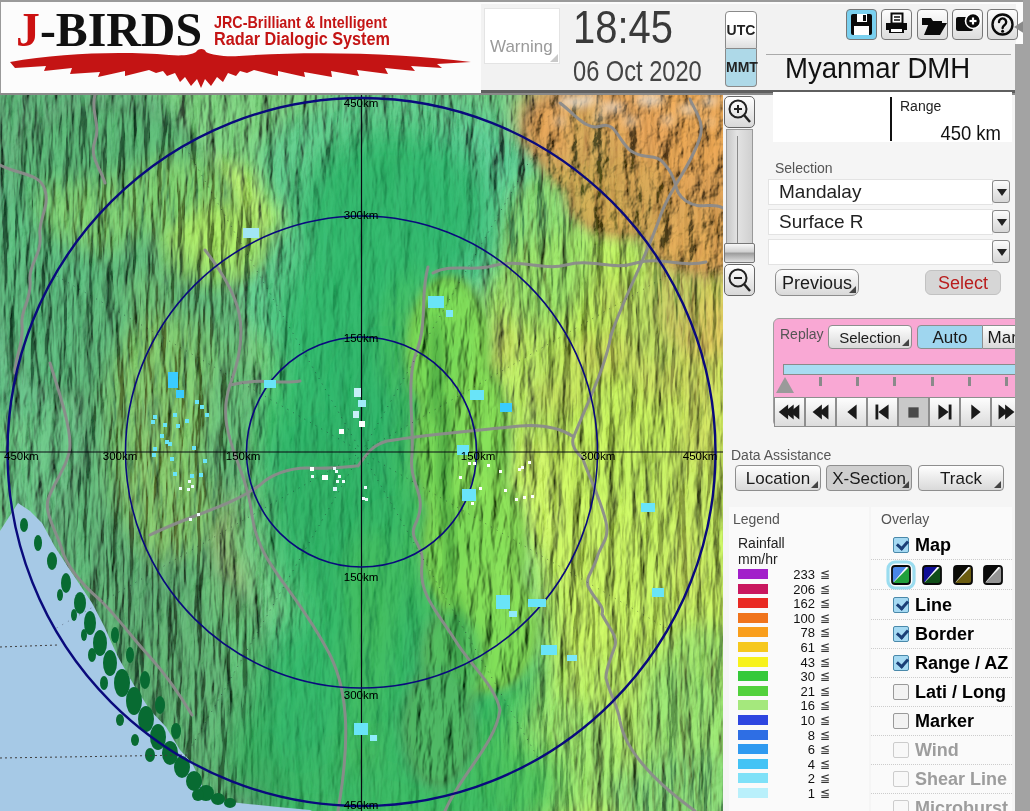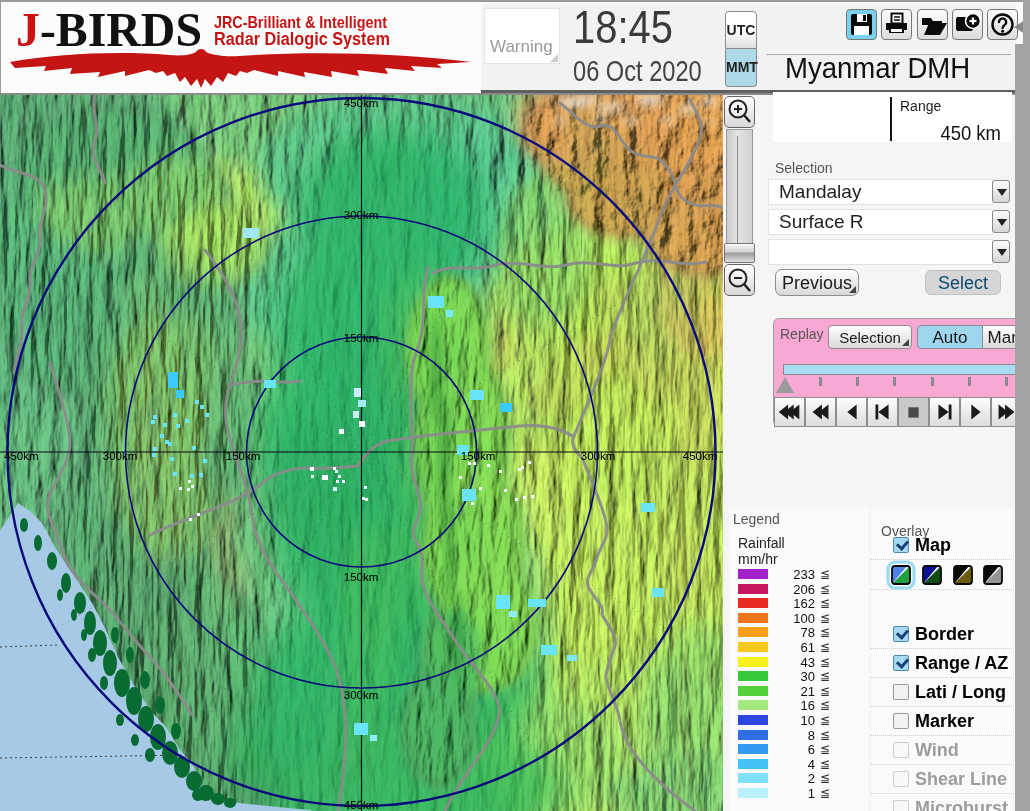--- a/index.html
+++ b/index.html
@@ -55,21 +55,21 @@
 .ddbtn { position:absolute; left:269px; width:18px; height:23px; border:1px solid #888; border-radius:3px;
   background:linear-gradient(#fcfcfc,#d6d6d6); }
 .ddbtn:after { content:""; position:absolute; left:4px; top:8px; border-left:5px solid transparent;
   border-right:5px solid transparent; border-top:7px solid #222; }
 .btn { position:absolute; border:1px solid #8e8e8e; border-radius:4px;
   background:linear-gradient(#fefefe,#d9d9d9); color:#1a1a1a; text-align:center; }
 .corner:after { content:""; position:absolute; right:2px; bottom:2px;
   border-left:7px solid transparent; border-bottom:7px solid #444; }
 #prevbtn { left:52px; top:174px; width:84px; height:27px; font-size:18px; line-height:26px; border-radius:7px; }
 #selbtn { left:202px; top:175px; width:76px; height:25px; font-size:18px; line-height:24px;
-  background:#d6d6d6; color:#0c4a6e; border-color:#c2c2c2; border-radius:6px; }
+  background:#d6d6d6; color:#b91c1c; border-color:#c2c2c2; border-radius:6px; }
 #replaybox { position:absolute; left:6px; top:223px; width:283px; height:109px;
   border:1px solid #9f9f9f; border-radius:6px; background:#f9a8d4;margin-left:44px; }
 #dabox { position:absolute; left:0px; top:352px; width:292px; height:60px; }
 .dabtn { top:18px; width:86px; height:26px; font-size:17px; line-height:25px; }
 
 #sltrack { position:absolute; left:9px; top:45px; width:260px; height:11px; background:#a8dcf2;
   border:1px solid #8a8a8a; }
 #slcirc { position:absolute; left:261px; top:40px; width:17px; height:19px; border:1.5px solid #556;
   border-radius:50%; background:rgba(255,255,255,0.25); }
 #slcirc:after { content:""; position:absolute; left:7px; top:-2px; width:1.5px; height:20px; background:#556; }
@@ -610,20 +610,26 @@
             </g>
           </svg></div>
         <div class="pbtn" style="left:248px;"><svg width="29" height="28" viewBox="0 0 31 30">
             <g fill="#1a1a1a">
               <polygon points="4,7 4,23 14,15"></polygon>
               <polygon points="10,7 10,23 20,15"></polygon>
               <polygon points="16,7 16,23 26,15"></polygon>
             </g>
           </svg></div>
     </div>
+    <div id="dabox">
+      <div class="plabel" style="left:8px; top:0px;">Data Assistance</div>
+      <div class="btn corner dabtn" style="left:12px;">Location</div>
+      <div class="btn corner dabtn" style="left:103px; background:#cfcfcf;">X-Section</div>
+      <div class="btn corner dabtn" style="left:195px;">Track</div>
+    </div>
     <div id="legend">
       <div class="plabel" style="left:4px; top:4px;">Legend</div>
       <div style="position:absolute; left:9px; top:28px; font-size:14px; color:#222;">Rainfall<br>mm/hr</div>
       <div class="lbar" style="top:62px;background:#a21fca;"></div>
       <div class="lval" style="top:60px;">233</div>
       <div class="lle" style="top:60px;">≦</div>
       <div class="lbar" style="top:77px;background:#c9175f;"></div>
       <div class="lval" style="top:75px;">206</div>
       <div class="lle" style="top:75px;">≦</div>
       <div class="lbar" style="top:91px;background:#e92a23;"></div>
@@ -663,21 +669,21 @@
       <div class="lval" style="top:250px;">4</div>
       <div class="lle" style="top:250px;">≦</div>
       <div class="lbar" style="top:266px;background:#7fe1f8;"></div>
       <div class="lval" style="top:264px;">2</div>
       <div class="lle" style="top:264px;">≦</div>
       <div class="lbar" style="top:281px;background:#b9f0fb;"></div>
       <div class="lval" style="top:279px;">1</div>
       <div class="lle" style="top:279px;">≦</div>
     </div>
     <div id="overlay">
-      <div class="plabel" style="left:10px; top:16px;">Overlay</div>
+      <div class="plabel" style="left:10px; top:4px;">Overlay</div>
       <div class="ovrow" style="top:24px;">
           <div class="cb cbc"></div>
           <div class="ovtxt">Map</div>
         </div>
       <div class="ovrow" style="top:53px;height:30px;border-bottom:1px dotted #ccc;">
           <svg width="141" height="30" style="position:absolute;left:0;top:0;">
             <rect x="17" y="2" width="26" height="26" rx="7" fill="none" stroke="#9adcef" stroke-width="3.2"></rect>
             <path d="M21,24 L21,9 Q21,6 24,6 L36,6 Z" fill="#4a86e8"></path>
             <path d="M21,24 L39,6 L39,21 Q39,24 36,24 Z" fill="#21a13c"></path>
             <rect x="21" y="6" width="18" height="18" rx="3" fill="none" stroke="#0a0a0a" stroke-width="1.8"></rect>
@@ -685,20 +691,24 @@
             <path d="M52,24 L70,6 L70,21 Q70,24 67,24 Z" fill="#0f4d17"></path>
             <rect x="52" y="6" width="18" height="18" rx="3" fill="none" stroke="#0a0a0a" stroke-width="1.8"></rect>
             <path d="M83,24 L83,9 Q83,6 86,6 L98,6 Z" fill="#0b0b06"></path>
             <path d="M83,24 L101,6 L101,21 Q101,24 98,24 Z" fill="#6b5c10"></path>
             <rect x="83" y="6" width="18" height="18" rx="3" fill="none" stroke="#0a0a0a" stroke-width="1.8"></rect>
             <path d="M113,24 L113,9 Q113,6 116,6 L128,6 Z" fill="#0a0a0a"></path>
             <path d="M113,24 L131,6 L131,21 Q131,24 128,24 Z" fill="#949494"></path>
             <rect x="113" y="6" width="18" height="18" rx="3" fill="none" stroke="#0a0a0a" stroke-width="1.8"></rect>
           </svg>
         </div>
+      <div class="ovrow" style="top:84px;">
+          <div class="cb cbc"></div>
+          <div class="ovtxt">Line</div>
+        </div>
       <div class="ovrow" style="top:113px;">
           <div class="cb cbc"></div>
           <div class="ovtxt">Border</div>
         </div>
       <div class="ovrow" style="top:142px;">
           <div class="cb cbc"></div>
           <div class="ovtxt">Range / AZ</div>
         </div>
       <div class="ovrow" style="top:171px;">
           <div class="cb"></div>

